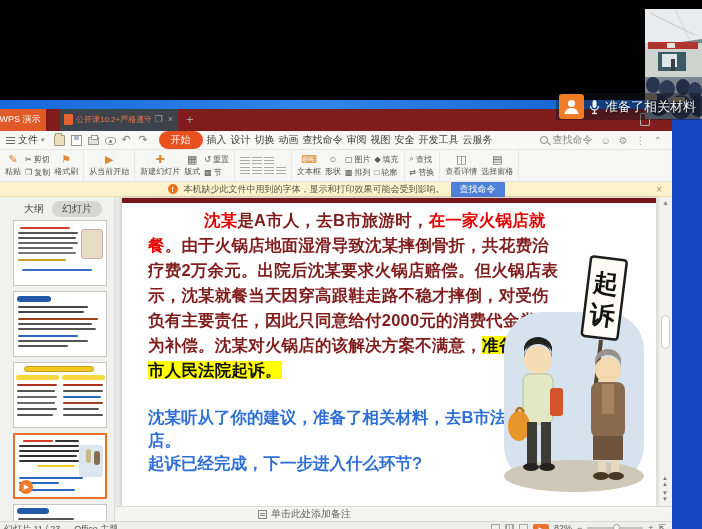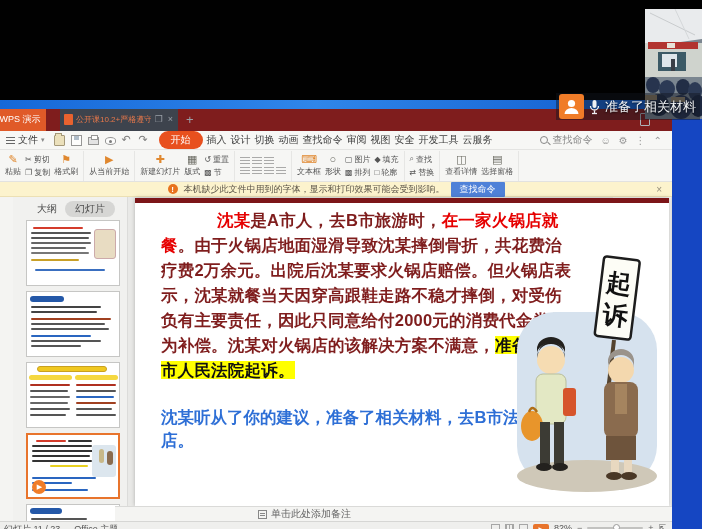--- a/index.html
+++ b/index.html
@@ -79,21 +79,21 @@
 
   
   #notify { position:absolute; left:0; top:74px; width:672px; height:15px; background:#fcf3cd;
     border-bottom:1px solid #ece0b4; display:flex; align-items:center; justify-content:center; gap:6px; font-size:9px; color:#5c5548; }
   #notify-warn { width:10px; height:10px; border-radius:50%; background:#e8731e; color:#fff; font-size:8px;
     display:flex; align-items:center; justify-content:center; font-weight:bold; }
   #notify-action { background:#4f81d8; color:#fff; padding:1px 9px; border-radius:1px; font-size:9px; }
   #notify-close { position:absolute; right:10px; color:#98917d; font-size:10px; }
 
   
-  #workspace { position:absolute; left:13px; top:89px; width:600px; height:309px; background:#e9e9e7; }
+  #workspace { position:absolute; left:0; top:89px; width:600px; height:309px; background:#e9e9e7; }
 
   
   #sidebar { position:absolute; left:0; top:0; width:115px; height:324px; background:#f1f1ef; border-right:1px solid #dcdcda; }
   #sidebar-tabs { display:flex; align-items:center; gap:8px; padding:4px 0 3px 24px; font-size:10px; color:#4c4c4c; }
   #tab-slides-pill { background:#d6d6d4; border-radius:8px; padding:1px 10px; }
   .thumb { position:relative; margin:0 7px 5px 13px; width:94px; height:66px; background:#fff; border:1px solid #c6c6c4; overflow:hidden; }
   .thumb.sel { border:2px solid #e8742c; }
   .tl { position:absolute; height:2px; border-radius:1px; }
   .tblob { position:absolute; border-radius:3px; }
   #thumb-play { position:absolute; left:4px; bottom:3px; width:14px; height:14px; border-radius:50%;
@@ -438,20 +438,21 @@
         </div>
 
       </div>
 
       <div id="slide">
         <div id="slide-redbar"></div>
         <div id="slide-p1"><span class="seg-red">沈某</span><span class="seg-black">是A市人，去B市旅游时，</span><span class="seg-red">在一家火锅店就餐</span><span class="seg-black">。由于火锅店地面湿滑导致沈某摔倒骨折，共花费治疗费2万余元。出院后沈某要求火锅店赔偿。但火锅店表示，沈某就餐当天因穿高跟鞋走路不稳才摔倒，对受伤负有主要责任，因此只同意给付2000元的消费代金券作为补偿。沈某对火锅店的该解决方案不满意，</span><span class="seg-highlight">准备去B市人民法院起诉。</span></div>
 
         <div id="slide-p2wrap">
           <div>沈某听从了你的建议，准备了相关材料，去B市法院起诉火锅店。</div>
+          <div>起诉已经完成，下一步进入什么环节?</div>
         </div>
 
         <div id="slide-cartoon">
           <svg width="152" height="252" viewBox="0 0 152 252">
             <rect x="6" y="62" width="140" height="172" rx="38" fill="#d6e2ee"></rect>
             <ellipse cx="76" cy="226" rx="70" ry="16" fill="#cfc8b8"></ellipse>
             <g transform="rotate(7 106 50)">
               <rect x="88" y="8" width="36" height="80" rx="3" fill="#fdfdf6" stroke="#1d1d1d" stroke-width="2.5"></rect>
               <text x="106" y="42" text-anchor="middle" font-size="25" font-weight="bold" fill="#111" id="sign-c1">起</text>
               <text x="106" y="74" text-anchor="middle" font-size="25" font-weight="bold" fill="#111" id="sign-c2">诉</text>

